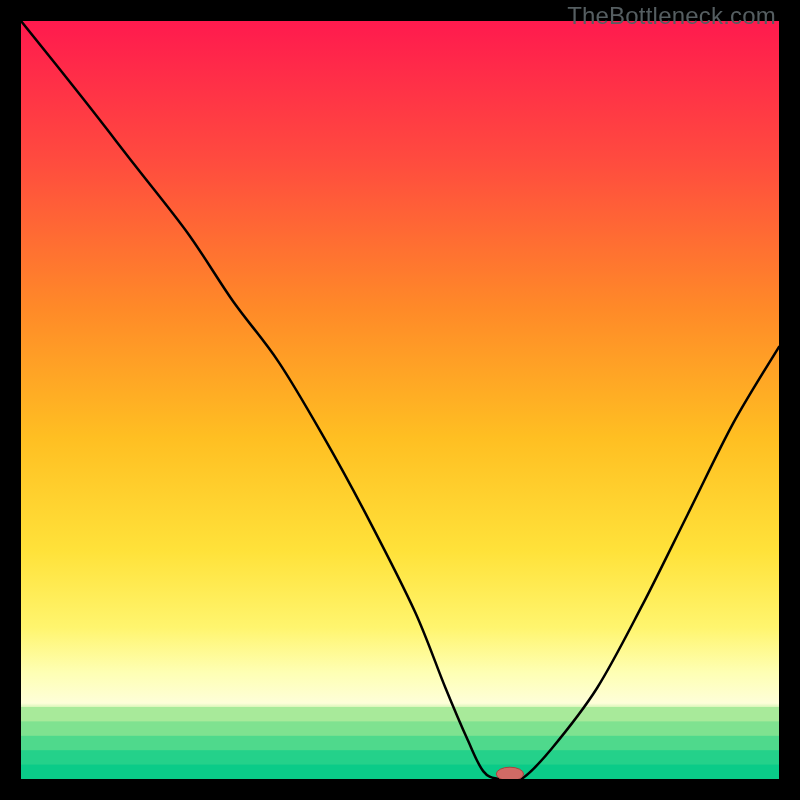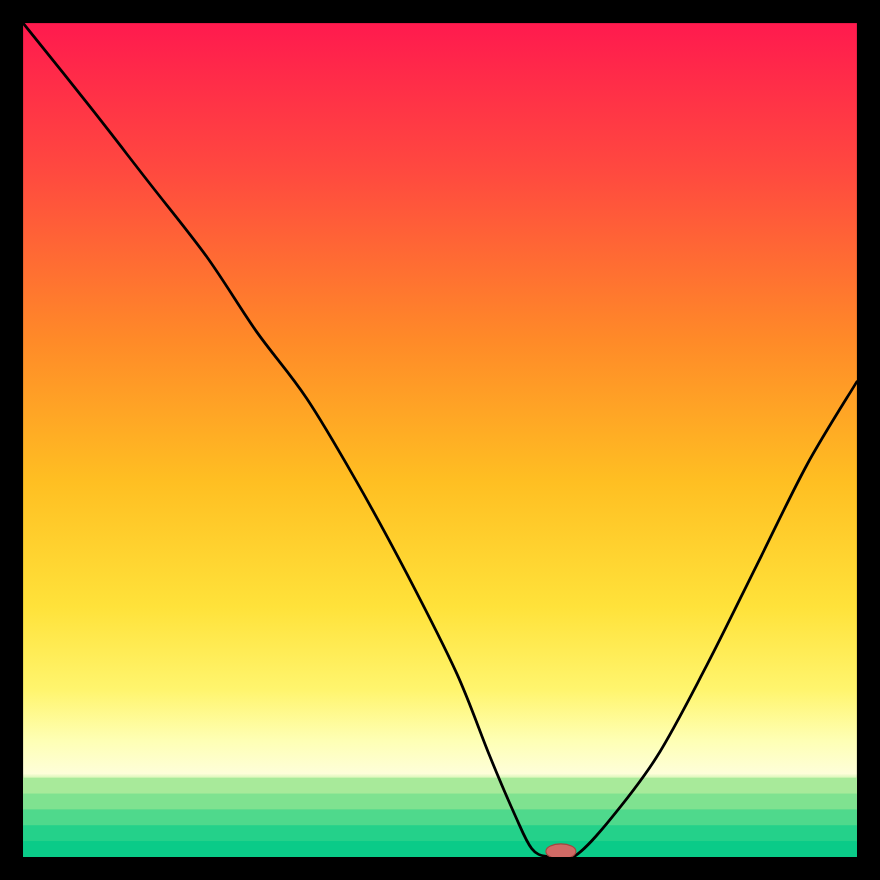--- a/index.html
+++ b/index.html
@@ -71,13 +71,14 @@
           <rect x="0" y="729.2" width="758" height="15.2" fill="#24d18a"></rect>
           <rect x="0" y="743.6" width="758" height="15.2" fill="#0acb88"></rect>
         </g>
 
       <path id="curve-path" fill="none" stroke="#000" stroke-width="2.5" stroke-linejoin="round" stroke-linecap="round" d="M 0 0 C 10.1 12.6, 41.7 51.8, 60.6 75.8 C 79.6 99.8, 96.0 121.3, 113.7 144.0 C 131.4 166.8, 150.3 189.5, 166.8 212.2 C 183.2 235.0, 197.1 259.0, 212.2 280.5 C 227.4 301.9, 242.6 318.4, 257.7 341.1 C 272.9 363.8, 288.0 390.4, 303.2 416.9 C 318.4 443.4, 333.5 471.2, 348.7 500.3 C 363.8 529.3, 381.5 563.4, 394.2 591.2 C 406.8 619.0, 415.6 645.6, 424.5 667.0 C 433.3 688.5, 440.9 706.2, 447.2 720.1 C 453.5 734.0, 457.3 744.1, 462.4 750.4 C 467.4 756.7, 471.2 756.7, 477.5 758.0 C 483.9 759.3, 491.4 763.1, 500.3 758.0 C 509.1 752.9, 518.0 742.8, 530.6 727.7 C 543.2 712.5, 560.9 691.0, 576.1 667.0 C 591.2 643.0, 606.4 612.7, 621.6 583.7 C 636.7 554.6, 651.9 523.0, 667.0 492.7 C 682.2 462.4, 697.4 429.5, 712.5 401.7 C 727.7 373.9, 750.4 338.6, 758.0 325.9"></path>
 
       <ellipse id="marker" fill="#d06a65" stroke="#a8443f" stroke-width="1" cx="488.91" cy="753" rx="13.644000000000002" ry="6.822000000000001"></ellipse>
     </svg>
   </div>
 
+  <div class="watermark">TheBottleneck.com</div>
 </div>
 
 </body></html>

